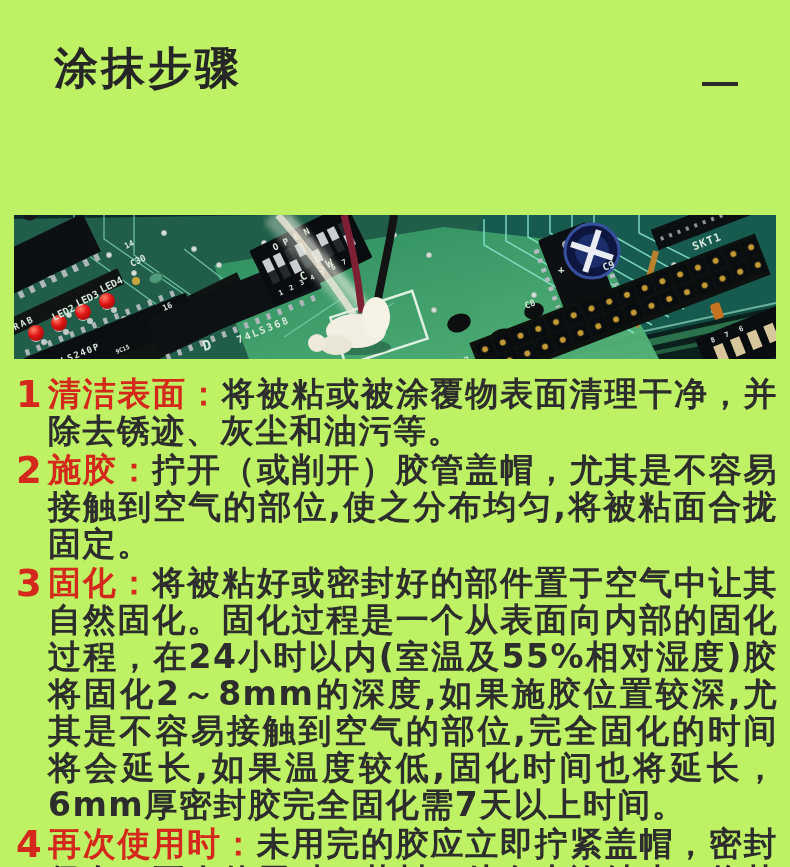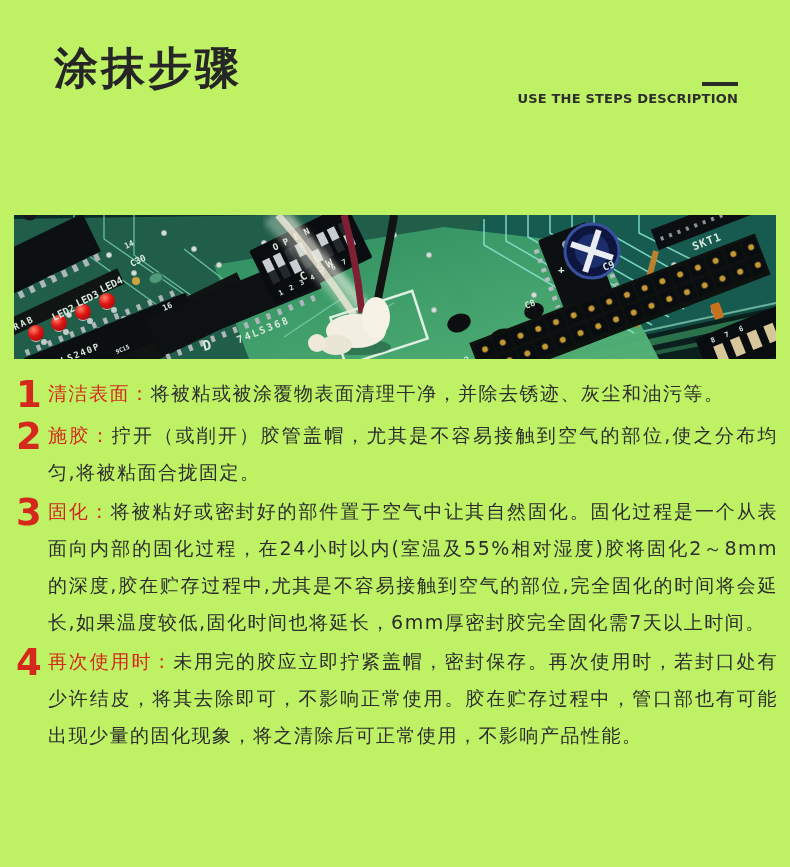--- a/index.html
+++ b/index.html
@@ -16,36 +16,35 @@
   .subtitle{font-size:13px;font-weight:700;color:#2e2e2e;letter-spacing:0.2px;white-space:nowrap;}
   .hero{position:absolute;left:14px;top:215px;width:762px;height:144px;}
   .hero svg{display:block;width:762px;height:144px;}
   .steps{position:absolute;left:16px;top:375px;width:762px;}
   .step{display:flex;align-items:flex-start;margin-bottom:2px;}
   .step-num{
     flex:0 0 32px;width:32px;font-size:37px;line-height:40px;font-weight:700;
     color:#d5281c;text-align:left;
   }
   .step-body{
-    flex:1;font-size:19px;line-height:37px;font-weight:400;color:#2d2d2d;
+    flex:1;font-size:33px;line-height:37px;font-weight:700;color:#2d2d2d;
     letter-spacing:1.5px;text-align:justify;
   }
   .step-label{color:#d5281c;}
   .pcb-txt{fill:#d7e8dc;font-family:"DejaVu Sans Mono","DejaVu Sans",monospace;font-weight:700;}
 </style>
 </head>
 <body>
 
 <div class="page">
 
   <div class="title">涂抹步骤</div>
 
   <div class="subtitle-wrap">
     <span class="subtitle-bar"></span>
-    <div class="subtitle">USE THE STEPS DESCRIPTION</div>
   </div>
 
   <div class="hero">
     <svg viewBox="0 0 762 144" preserveAspectRatio="none">
       <defs>
         <linearGradient id="bgGrad" x1="0" y1="0" x2="1" y2="1">
           <stop offset="0" stop-color="#0a2b26"></stop>
             <stop offset="1" stop-color="#14534a"></stop>
         </linearGradient>
         <linearGradient id="boardGrad" x1="0" y1="0" x2="1" y2="1">
@@ -274,21 +273,21 @@
     <div class="step">
       <div class="step-num">1</div>
       <div class="step-body"><span class="step-label">清洁表面：</span><span>将被粘或被涂覆物表面清理干净，并除去锈迹、灰尘和油污等。</span></div>
     </div>
     <div class="step">
       <div class="step-num">2</div>
       <div class="step-body"><span class="step-label">施胶：</span><span>拧开（或削开）胶管盖帽，尤其是不容易接触到空气的部位,使之分布均匀,将被粘面合拢固定。</span></div>
     </div>
     <div class="step">
       <div class="step-num">3</div>
-      <div class="step-body"><span class="step-label">固化：</span><span>将被粘好或密封好的部件置于空气中让其自然固化。固化过程是一个从表面向内部的固化过程，在24小时以内(室温及55%相对湿度)胶将固化2～8mm的深度,胶在贮存过程中,尤其是不容易接触到空气的部位,完全固化的时间将会延长,如果温度较低,固化时间也将延长，6mm厚密封胶完全固化需7天以上时间。</span></div>
+      <div class="step-body"><span class="step-label">固化：</span><span>将被粘好或密封好的部件置于空气中让其自然固化。固化过程是一个从表面向内部的固化过程，在24小时以内(室温及55%相对湿度)胶将固化2～8mm的深度,如果施胶位置较深,尤其是不容易接触到空气的部位,完全固化的时间将会延长,如果温度较低,固化时间也将延长，6mm厚密封胶完全固化需7天以上时间。</span></div>
     </div>
     <div class="step">
       <div class="step-num">4</div>
       <div class="step-body"><span class="step-label">再次使用时：</span><span>未用完的胶应立即拧紧盖帽，密封保存。再次使用时，若封口处有少许结皮，将其去除即可，不影响正常使用。胶在贮存过程中，管口部也有可能出现少量的固化现象，将之清除后可正常使用，不影响产品性能。</span></div>
     </div>
   </div>
 
 </div>
 
 </body></html>

